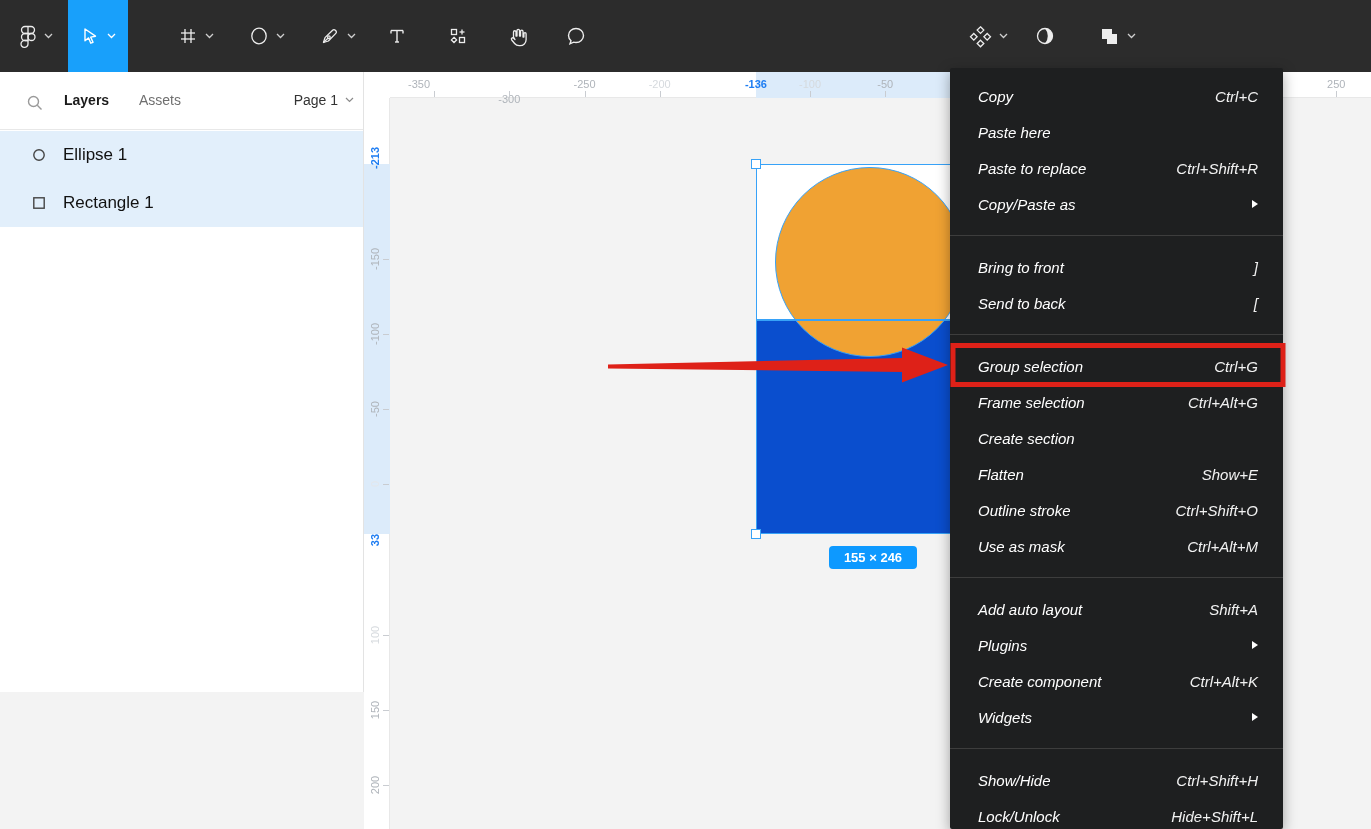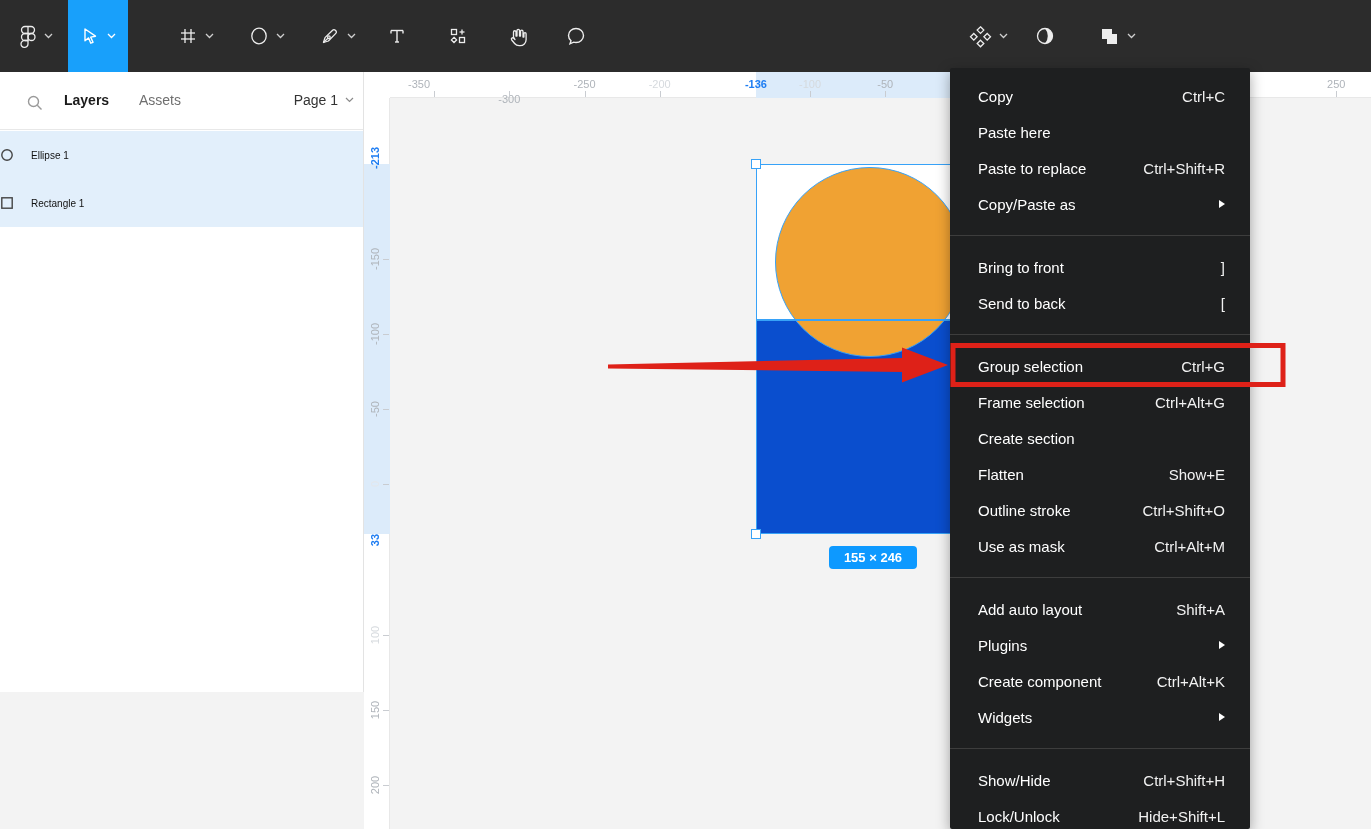--- a/index.html
+++ b/index.html
@@ -15,21 +15,21 @@
 
   
   #sidebar { position:absolute; left:0; top:72px; width:364px; height:620px; background:#FFFFFF; border-right:1px solid #E3E3E3; z-index:20; }
   #sidebar-header { position:absolute; left:0; top:0; width:100%; height:58px; border-bottom:1px solid #E8E8E8; }
   #search-btn { position:absolute; left:26px; top:22px; width:18px; height:18px; cursor:pointer; }
   .sb-tab { position:absolute; top:20px; font-size:14px; cursor:pointer; }
   #tab-layers { left:64px; font-weight:bold; color:#1B1B1B; }
   #tab-assets { left:139px; color:#6F6F6F; }
   #page-selector { position:absolute; right:9px; top:20px; font-size:14px; color:#333; cursor:pointer; display:flex; align-items:center; gap:7px; }
   #layer-list { position:absolute; left:0; top:59px; width:100%; }
-  .layer-row { height:48px; display:flex; align-items:center; gap:17px; cursor:pointer; font-size:10px; color:#111; }
+  .layer-row { height:48px; display:flex; align-items:center; padding-left:32px; gap:17px; cursor:pointer; font-size:17px; color:#111; }
   .layer-row.selected { background:#E2EFFB; }
 
   
   #ruler-top { position:absolute; left:364px; top:72px; width:1007px; height:26px; background:#FFFFFF; border-bottom:1px solid #E8E8E8; z-index:10; }
   #ruler-left { position:absolute; left:364px; top:98px; width:26px; height:731px; background:#FFFFFF; border-right:1px solid #E8E8E8; z-index:10; }
   #ruler-corner { position:absolute; left:364px; top:72px; width:26px; height:26px; background:#fff; z-index:11; }
   .rl-label { position:absolute; font-size:11px; color:#AFB4BA; transform:translate(-50%,-50%); white-space:nowrap; }
   .rl-label.faint { color:#D6DADE; }
   .rl-label.xfaint { color:#E3E7EB; }
   .rl-label.blue { color:#1E7DF2; font-weight:bold; }
@@ -43,22 +43,22 @@
   #sel-interior { position:absolute; left:756px; top:164px; width:233px; height:370px; background:#FFFFFF; z-index:5; }
   #rect-shape { position:absolute; left:757px; top:320px; width:232px; height:213px; z-index:6; }
   #ellipse-shape { position:absolute; left:775px; top:167px; width:190px; height:190px; border-radius:50%; border:1.5px solid #37A2F8; z-index:7; }
   #rect-top-outline { position:absolute; left:756px; top:319px; width:233px; height:1.5px; background:#37A2F8; z-index:8; }
   #bbox { position:absolute; left:756px; top:164px; width:233px; height:370px; border:1.5px solid #37A2F8; z-index:9; }
   .handle { position:absolute; width:10px; height:10px; background:#fff; border:1.5px solid #37A2F8; z-index:10; cursor:nwse-resize; }
   #size-badge { position:absolute; left:829px; top:546px; width:88px; height:23px; background:#0D99FF; color:#fff; border-radius:4px;
     font-size:13px; font-weight:bold; display:flex; align-items:center; justify-content:center; z-index:10; }
 
   
-  #context-menu { position:absolute; left:950px; top:68px; width:300px; height:761px; background:#1E1F20; border-radius:2px;
-    box-shadow:0 4px 14px rgba(0,0,0,.35); padding-top:10px; z-index:50; overflow:hidden; }
+  #context-menu { position:absolute; left:950px; top:68px; width:333px; height:761px; background:#1E1F20; border-radius:2px;
+    box-shadow:0 4px 14px rgba(0,0,0,.35); padding-top:10px; z-index:50; overflow:hidden;font-style:italic; }
   .menu-sep { border-top:1px solid #3D3D3D; margin:13px 0; }
   .menu-item { height:36px; display:flex; align-items:center; justify-content:space-between; padding:0 25px 0 28px;
     color:#FFFFFF; font-size:15px; cursor:pointer; }
   .mi-shortcut { color:#F2F2F2; }
   .mi-arrow { width:0; height:0; border-left:6px solid #fff; border-top:4.5px solid transparent; border-bottom:4.5px solid transparent; }
 
   
   #annotation { position:absolute; left:0; top:0; width:1371px; height:829px; z-index:90; pointer-events:none; }
 </style>
 </head>

